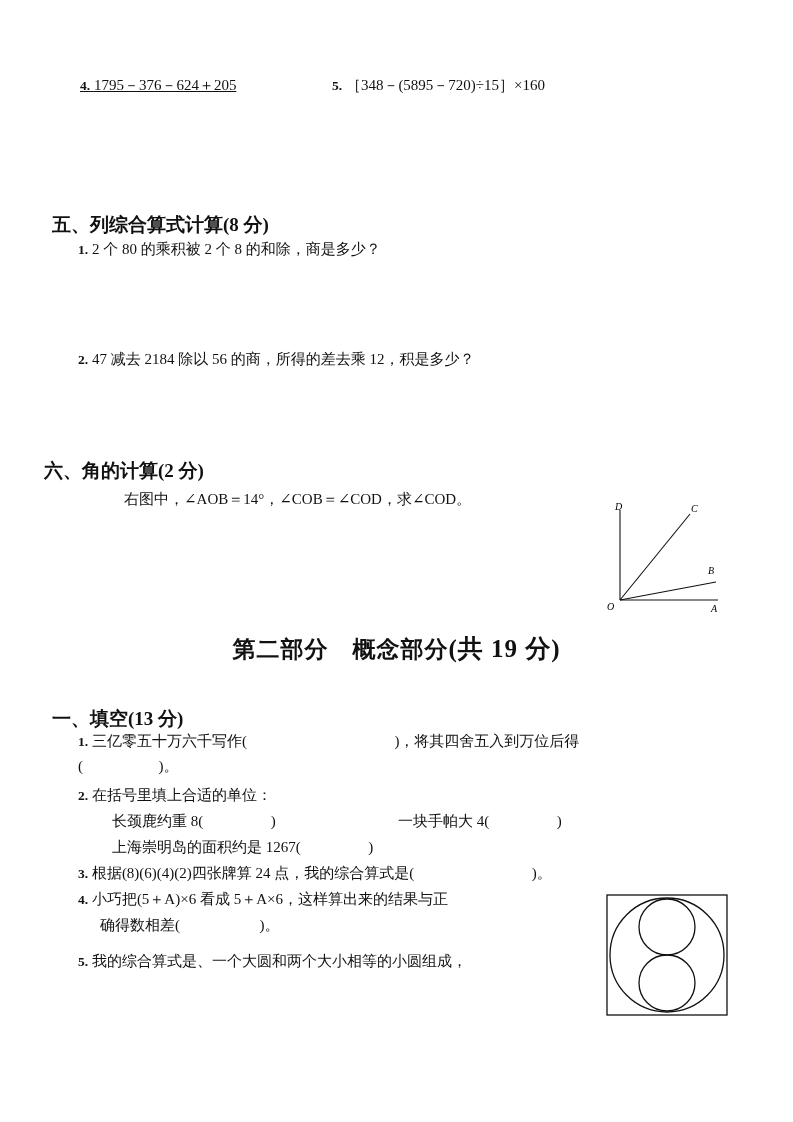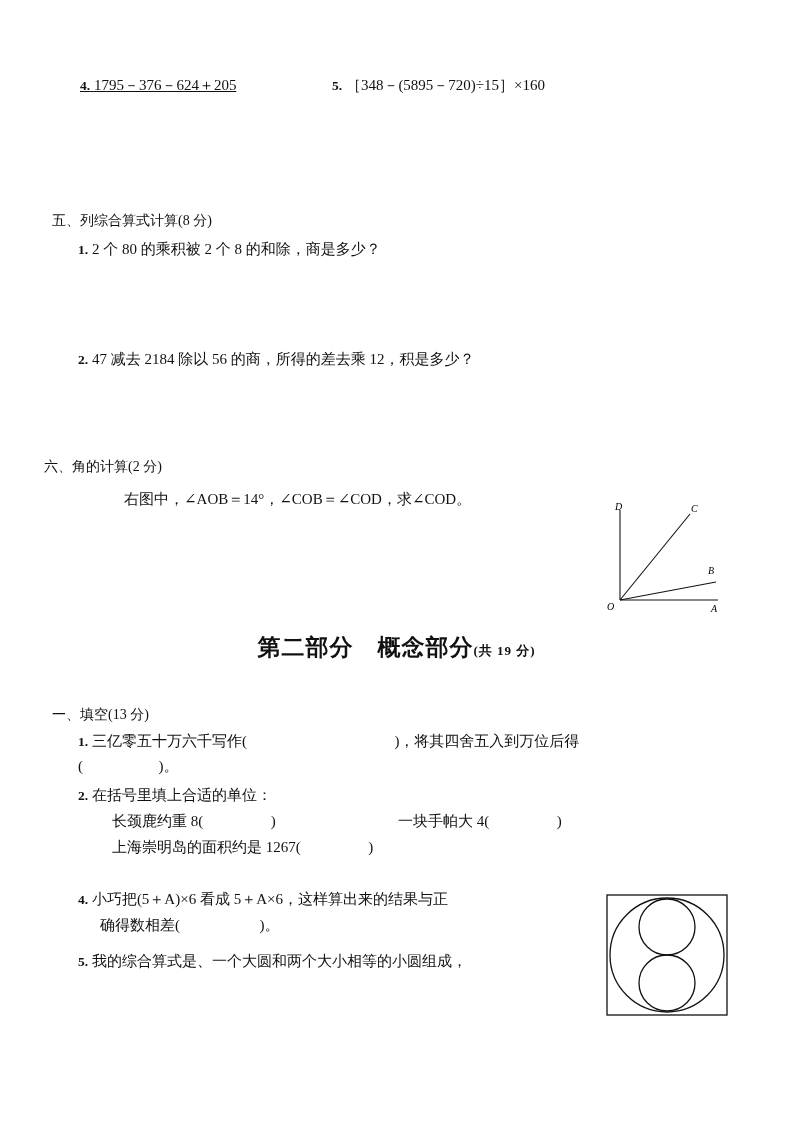--- a/index.html
+++ b/index.html
@@ -34,22 +34,22 @@
   }
   .prob .num {
     font-weight: bold;
     font-size: 13.5px;
   }
   .p4 { left: 10px; top: 0; text-decoration: underline; }
   .p5 { left: 262px; top: 0; }
 
   .section-head {
     position: absolute;
-    font-weight: normal;
-    font-size: 14px;
+    font-weight: bold;
+    font-size: 19px;
     white-space: nowrap;
   }
   .item {
     position: absolute;
     font-size: 15px;
     white-space: nowrap;
   }
   .item .num {
     font-weight: bold;
     font-size: 13.5px;
@@ -78,21 +78,21 @@
     position: absolute;
     left: 0;
     top: 632px;
     width: 793px;
     text-align: center;
     font-size: 23px;
     font-weight: bold;
     letter-spacing: 1px;
   }
   .big-title .sub {
-    font-size: 13px;
+    font-size: 25px;
   }
 
   
   .hc { left: 52px; top: 706px; }
 
   .c1 { left: 78px; top: 732px; }
   .c1b { left: 78px; top: 757px; }
   .c2 { left: 78px; top: 786px; }
   .c2a { left: 112px; top: 812px; }
   .c2a2 { left: 398px; top: 812px; }
@@ -190,20 +190,26 @@
     <span>一块手帕大 4(</span>
     <span style="display:inline-block;width:60px"></span>
     <span>)</span>
   </div>
   <div class="item c2b">
     <span>上海崇明岛的面积约是 1267(</span>
     <span style="display:inline-block;width:60px"></span>
     <span>)</span>
   </div>
 
+  <div class="item c3">
+    <span class="num">3.</span>
+    <span>根据(8)(6)(4)(2)四张牌算 24 点，我的综合算式是(</span>
+    <span style="display:inline-block;width:110px"></span>
+    <span>)。</span>
+  </div>
 
   <div class="item c4">
     <span class="num">4.</span>
     <span>小巧把(5＋A)×6 看成 5＋A×6，这样算出来的结果与正</span>
   </div>
   <div class="item c4b">
     <span>确得数相差(</span>
     <span style="display:inline-block;width:72px"></span>
     <span>)。</span>
   </div>

